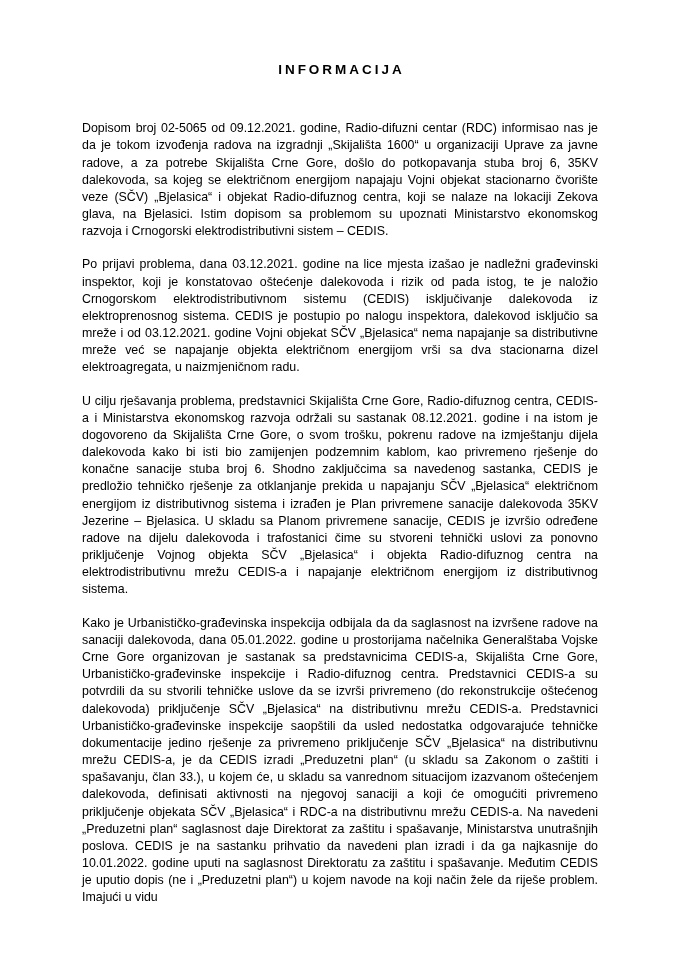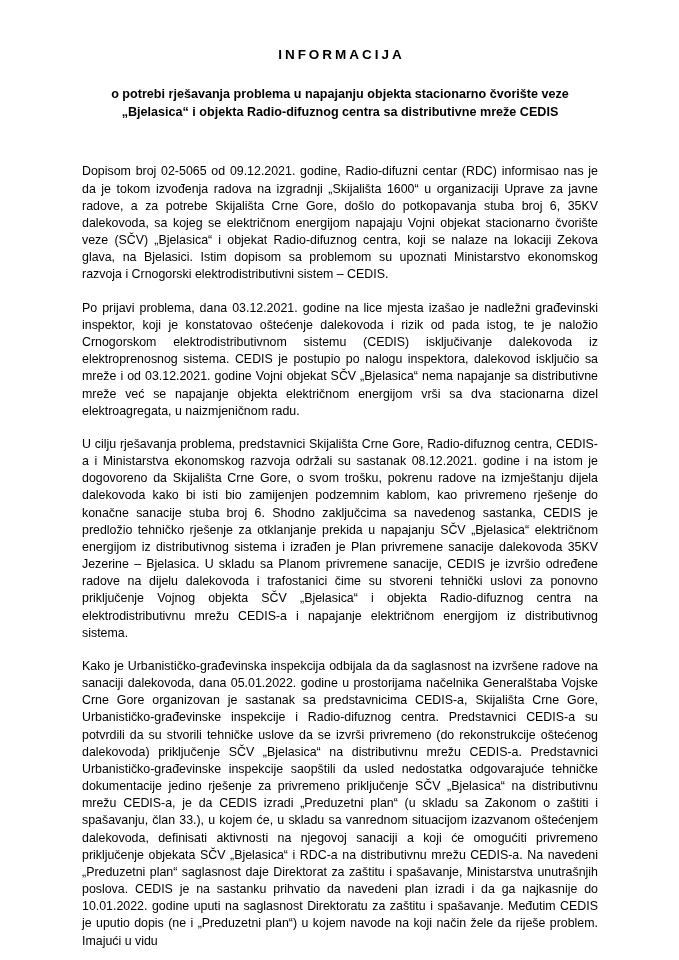--- a/index.html
+++ b/index.html
@@ -28,21 +28,21 @@
   .content {
     position: absolute;
     left: 82px;
     top: 0;
     width: 516px;
   }
 
   
   .doc-title {
     margin: 0;
-    padding-top: 47px;
+    padding-top: 62px;
     text-align: center;
     font-size: 13.5px;
     font-weight: bold;
     letter-spacing: 3.0px;
     text-indent: 3.0px;
     line-height: 1.2;
   }
 
   .doc-subtitle {
     margin: 0;
@@ -74,24 +74,20 @@
   }
 </style>
 </head>
 <body>
 
 <div class="page">
   <div class="content">
 
     <h1 class="doc-title">INFORMACIJA</h1>
 
-    <h2 class="doc-subtitle">
-      <span class="sub-line">o potrebi rješavanja problema u napajanju objekta stacionarno čvorište veze</span>
-      <span class="sub-line">„Bjelasica“ i objekta Radio-difuznog centra sa distributivne mreže CEDIS</span>
-    </h2>
 
     <div class="body-text">
       <p class="para">Dopisom broj 02-5065 od 09.12.2021. godine, Radio-difuzni centar (RDC) informisao nas je da je tokom izvođenja radova na izgradnji „Skijališta 1600“ u organizaciji Uprave za javne radove, a za potrebe Skijališta Crne Gore, došlo do potkopavanja stuba broj 6, 35KV dalekovoda, sa kojeg se električnom energijom napajaju Vojni objekat stacionarno čvorište veze (SČV) „Bjelasica“ i objekat Radio-difuznog centra, koji se nalaze na lokaciji Zekova glava, na Bjelasici. Istim dopisom sa problemom su upoznati Ministarstvo ekonomskog razvoja i Crnogorski elektrodistributivni sistem – CEDIS.</p>
       <p class="para">Po prijavi problema, dana 03.12.2021. godine na lice mjesta izašao je nadležni građevinski inspektor, koji je konstatovao oštećenje dalekovoda i rizik od pada istog, te je naložio Crnogorskom elektrodistributivnom sistemu (CEDIS) isključivanje dalekovoda iz elektroprenosnog sistema. CEDIS je postupio po nalogu inspektora, dalekovod isključio sa mreže i od 03.12.2021. godine Vojni objekat SČV „Bjelasica“ nema napajanje sa distributivne mreže već se napajanje objekta električnom energijom vrši sa dva stacionarna dizel elektroagregata, u naizmjeničnom radu.</p>
       <p class="para">U cilju rješavanja problema, predstavnici Skijališta Crne Gore, Radio-difuznog centra, CEDIS-a i Ministarstva ekonomskog razvoja održali su sastanak 08.12.2021. godine i na istom je dogovoreno da Skijališta Crne Gore, o svom trošku, pokrenu radove na izmještanju dijela dalekovoda kako bi isti bio zamijenjen podzemnim kablom, kao privremeno rješenje do konačne sanacije stuba broj 6. Shodno zaključcima sa navedenog sastanka, CEDIS je predložio tehničko rješenje za otklanjanje prekida u napajanju SČV „Bjelasica“ električnom energijom iz distributivnog sistema i izrađen je Plan privremene sanacije dalekovoda 35KV Jezerine – Bjelasica. U skladu sa Planom privremene sanacije,  CEDIS je izvršio određene radove na dijelu dalekovoda i trafostanici čime su stvoreni tehnički uslovi za ponovno priključenje Vojnog objekta SČV „Bjelasica“ i objekta Radio-difuznog centra na elektrodistributivnu mrežu CEDIS-a i napajanje električnom energijom iz distributivnog sistema.</p>
       <p class="para">Kako je Urbanističko-građevinska inspekcija odbijala da da saglasnost na izvršene radove na sanaciji dalekovoda, dana 05.01.2022. godine u prostorijama načelnika Generalštaba Vojske Crne Gore organizovan je sastanak sa predstavnicima CEDIS-a, Skijališta Crne Gore, Urbanističko-građevinske inspekcije i Radio-difuznog centra. Predstavnici CEDIS-a su potvrdili da su stvorili tehničke uslove da se izvrši privremeno (do rekonstrukcije oštećenog dalekovoda) priključenje SČV „Bjelasica“ na distributivnu mrežu CEDIS-a. Predstavnici Urbanističko-građevinske inspekcije saopštili da usled nedostatka odgovarajuće tehničke dokumentacije jedino rješenje za privremeno priključenje SČV „Bjelasica“ na distributivnu mrežu CEDIS-a, je da CEDIS izradi „Preduzetni plan“ (u skladu sa Zakonom o zaštiti i spašavanju, član 33.), u kojem će, u skladu sa vanrednom situacijom izazvanom oštećenjem dalekovoda, definisati aktivnosti na njegovoj sanaciji a koji će omogućiti privremeno priključenje objekata SČV „Bjelasica“ i RDC-a na distributivnu mrežu CEDIS-a. Na navedeni „Preduzetni plan“ saglasnost daje Direktorat za zaštitu i spašavanje, Ministarstva unutrašnjih poslova. CEDIS je na sastanku prihvatio da navedeni plan izradi i da ga najkasnije do 10.01.2022. godine uputi na saglasnost Direktoratu za zaštitu i spašavanje. Međutim CEDIS je uputio dopis (ne i „Preduzetni plan“) u kojem navode na koji način žele da riješe problem. Imajući u vidu</p>
     </div>
 
   </div>
 </div>

